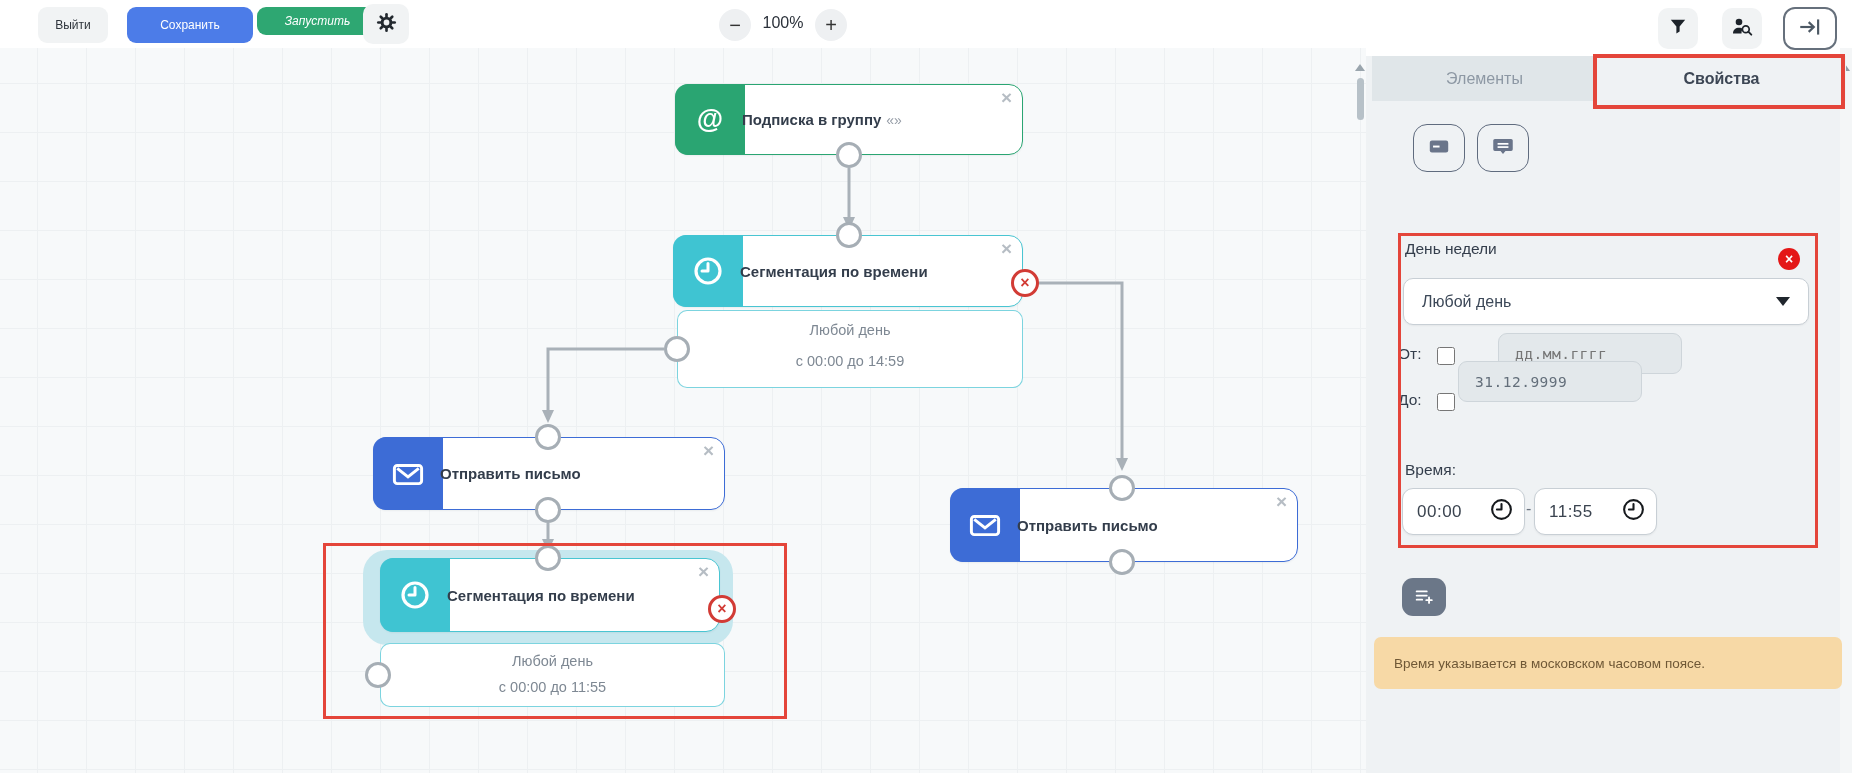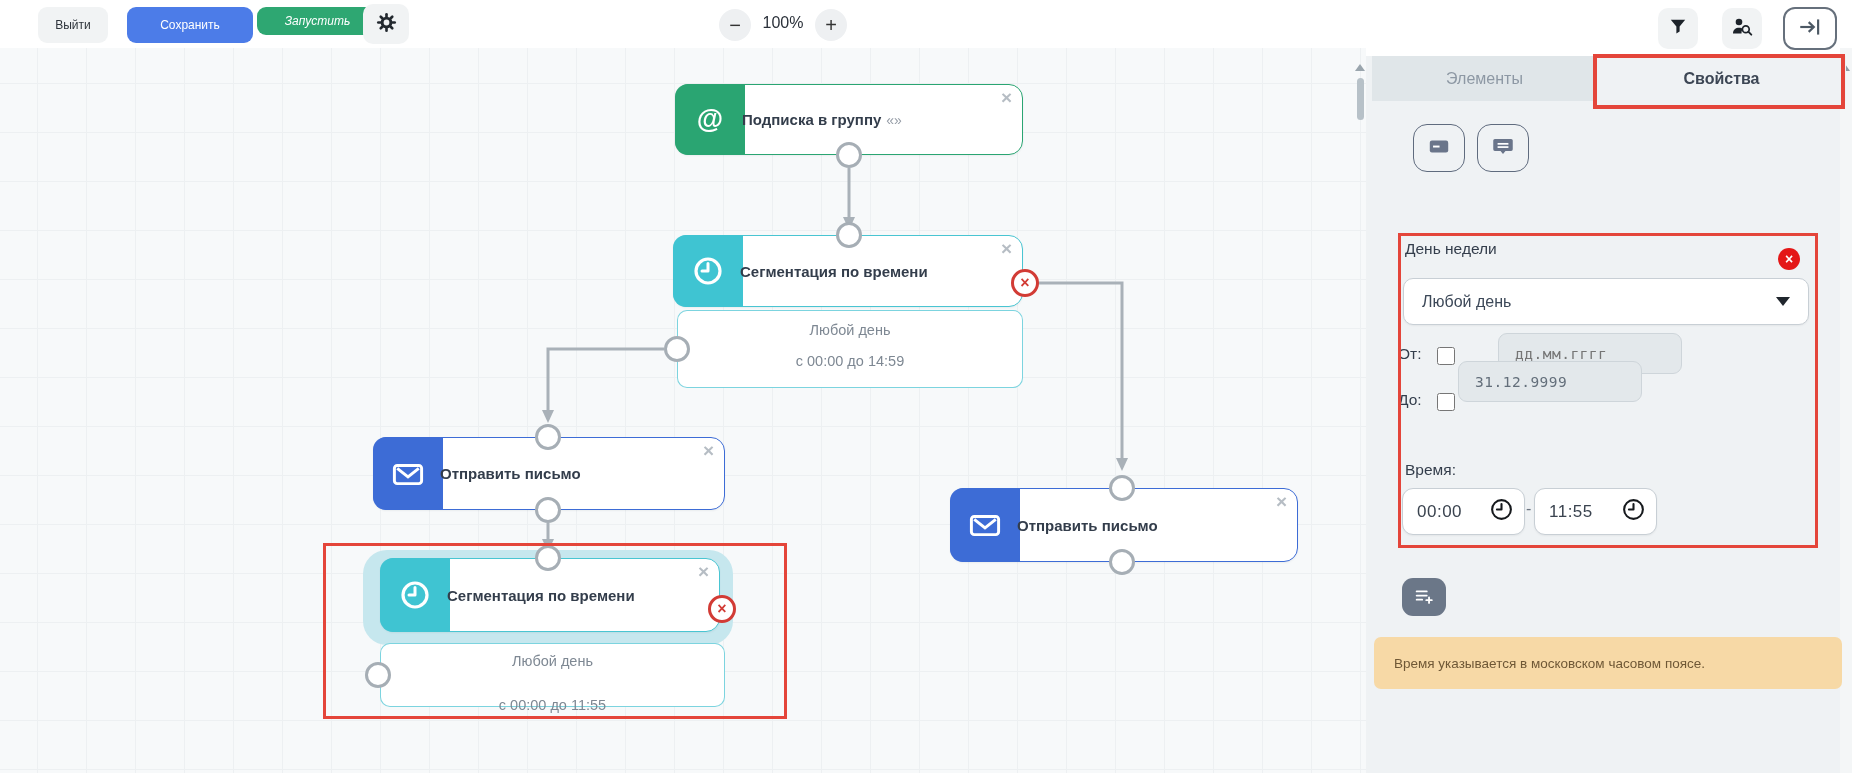--- a/index.html
+++ b/index.html
@@ -224,21 +224,21 @@
       <div class="node-title">
           <span>Сегментация по времени</span>
         </div>
       <div class="node-close">×</div>
     </div>
     <div class="xport" style="left:708px;top:547px;">
       <span>×</span>
     </div>
     <div class="subbox" style="left:380px;top:595px;width:345px;height:64px;">
       <div style="margin-top:9px;">Любой день</div>
-      <div style="margin-top:28px;">с 00:00 до 11:55</div>
+      <div style="margin-top:10px;">с 00:00 до 11:55</div>
     </div>
     <div class="port" style="left:365px;top:614px;"></div>
 
     <div class="port" style="left:1109px;top:427px;"></div>
     <div class="node" style="left:950px;top:440px;width:348px;height:74px;border:1.5px solid #3d6cd6;">
       <div class="node-icon" style="background:#3d6cd6;">
         <svg width="34" height="30" viewBox="0 0 30 26">
           <rect x="3" y="5.5" width="24" height="16" rx="2.5" fill="none" stroke="#fff" stroke-width="2.6"></rect>
           <path d="M5.5 8 15 15.5 24.5 8" fill="none" stroke="#fff" stroke-width="2.6"></path>
         </svg>

